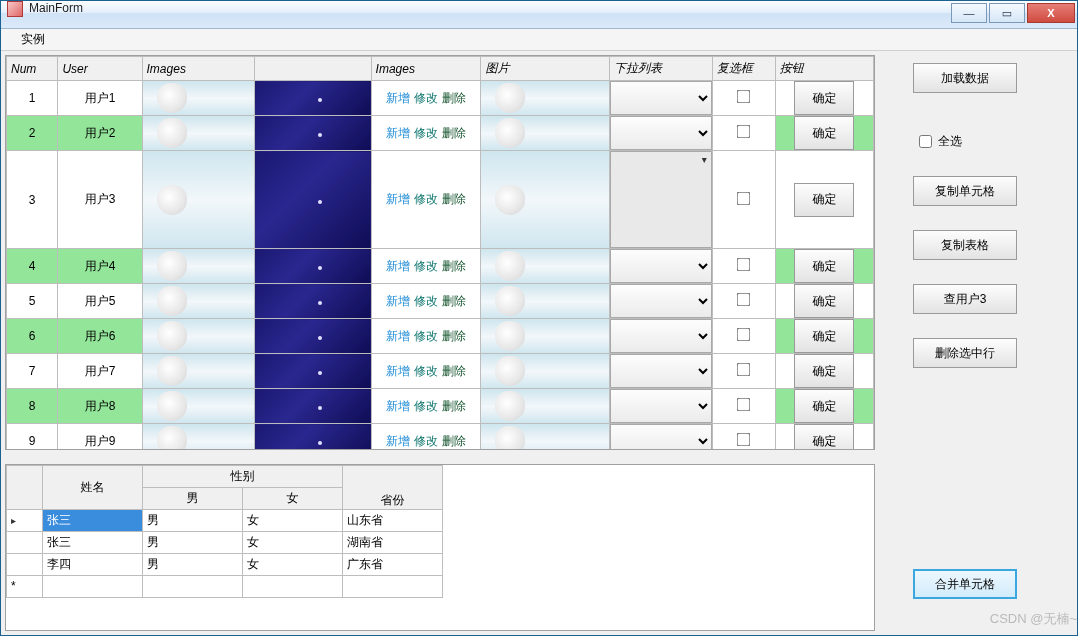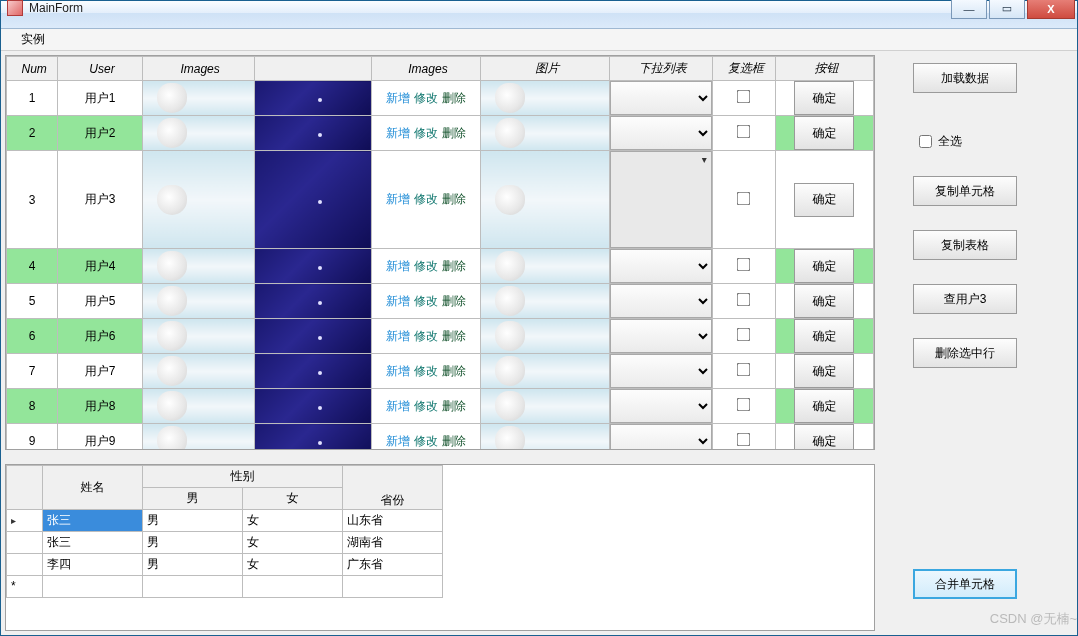--- a/index.html
+++ b/index.html
@@ -14,21 +14,21 @@
   width: 1078px; height: 636px;
   border: 1px solid #1a6090;
   background: #e9eff5;
   display: flex; flex-direction: column;
 }
 
 .titlebar {
   height: 28px;
   background: linear-gradient(to bottom, #fbfdff 0%, #e3eefb 45%, #cfe2f6 46%, #dceafa 100%);
   border-bottom: 1px solid #9fb8d2;
-  display: flex; align-items: center;
+  display: flex; 
   padding: 0 0 14px 6px;
 }
 .titleicon {
   width: 16px; height: 16px;
   background: linear-gradient(135deg,#f7c9c9,#e06666);
   border: 1px solid #b03a3a;
   margin-right: 6px;
 }
 .titletext { color: #1e1e1e; font-size: 12px; }
 .tb-buttons { margin-left: auto; display: flex; }
@@ -92,21 +92,21 @@
   height: 24px;
   overflow: hidden;
   white-space: nowrap;
   text-align: center;
   background: #fff;
 }
 table.dgv th {
   background: #f0f0f0;
   font-weight: normal;
   font-style: italic;
-  text-align: center;
+  text-align: left;
   padding-left: 4px;
 }
 table.dgv tr.tall td { height: 98px; }
 table.dgv tr.green td { background: #93e59a; }
 table.dgv tr.green td.keepwhite { background: #fff; }
 .imgcell {
   background: linear-gradient(180deg,#cfe6ef 0%, #f2f7fa 50%, #cfe6ef 100%) !important;
   position: relative;
 }
 .imgcell .fox {

